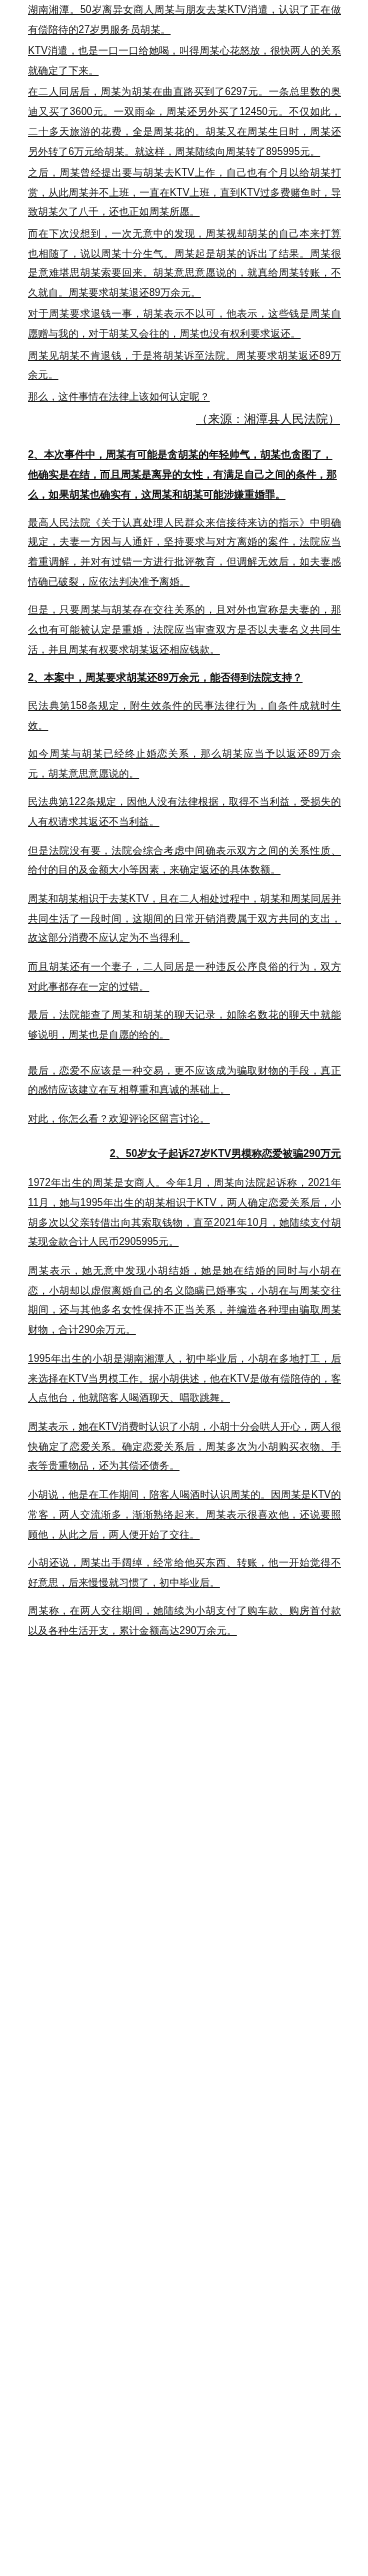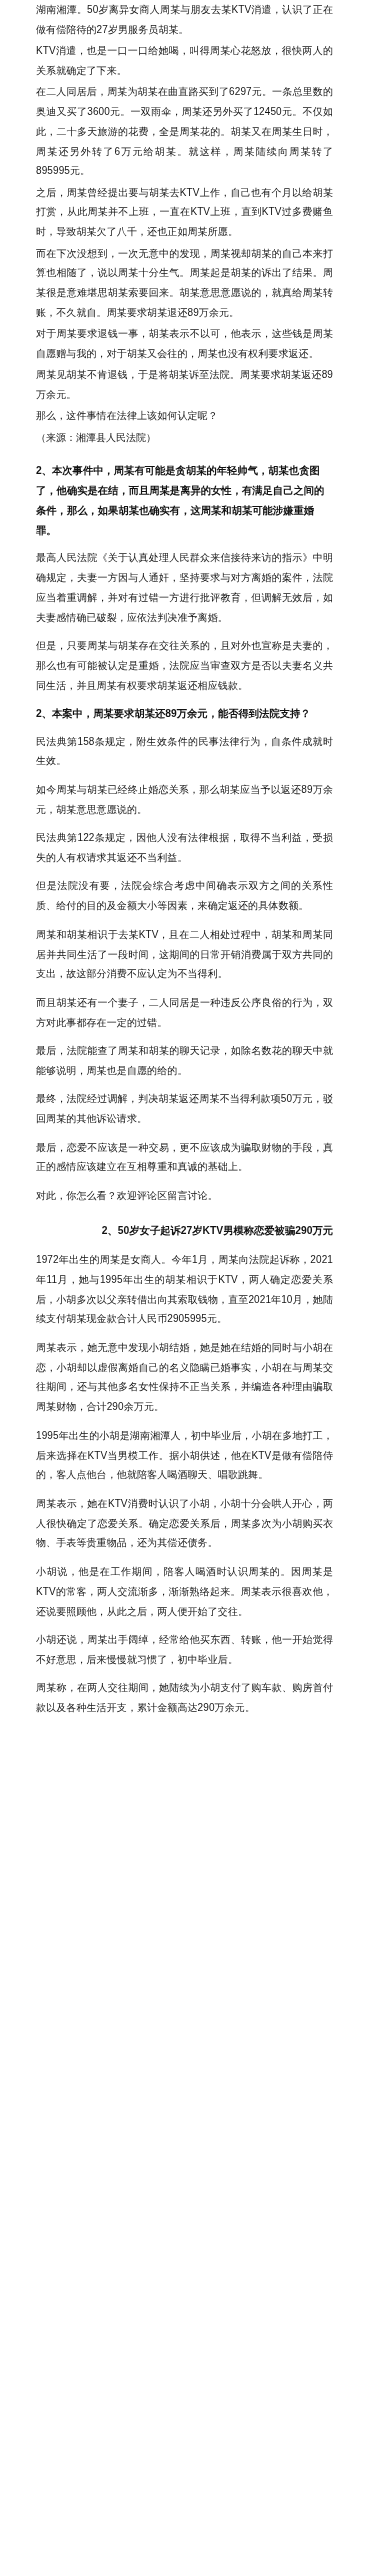--- a/index.html
+++ b/index.html
@@ -14,38 +14,39 @@
   }
   .page {
     width: 369px;
     min-height: 3690px;
     box-sizing: border-box;
     padding: 0 0 20.6px 0;
     background: #ffffff;
     position: relative;
   }
   .block {
-    padding: 0 36px;
+    padding: 0 28px;
+    text-decoration: underline;
   }
   p.para {
     font-size: 10px;
     line-height: 1.98;
     margin: 0 0 1.5px 0;
     text-align: justify;
     text-justify: inter-ideograph;
     letter-spacing: 0.1px;
     color: #141414;
     text-indent: 0;
   }
   .spacer-sm { height: 7.2px; }
   .spacer-md { height: 13.4px; }
   .source {
-    font-size: 10px;
+    font-size: 12px;
     line-height: 1.98;
-    text-align: left;
+    text-align: right;
     color: #141414;
     margin: 0;
     padding-right: 1px;
   }
   .section-title {
     font-size: 10.3px;
     line-height: 1.95;
     font-weight: bold;
     color: #111;
     margin: 0;
@@ -94,21 +95,20 @@
     <p class="para">民法典第122条规定，因他人没有法律根据，取得不当利益，受损失的人有权请求其返还不当利益。</p>
     <div class="spacer-sm"></div>
     <p class="para">但是法院没有要，法院会综合考虑中间确表示双方之间的关系性质、给付的目的及金额大小等因素，来确定返还的具体数额。</p>
     <div class="spacer-sm"></div>
     <p class="para">周某和胡某相识于去某KTV，且在二人相处过程中，胡某和周某同居并共同生活了一段时间，这期间的日常开销消费属于双方共同的支出，故这部分消费不应认定为不当得利。</p>
     <div class="spacer-sm"></div>
     <p class="para">而且胡某还有一个妻子，二人同居是一种违反公序良俗的行为，双方对此事都存在一定的过错。</p>
     <div class="spacer-sm"></div>
     <p class="para">最后，法院能查了周某和胡某的聊天记录，如除名数花的聊天中就能够说明，周某也是自愿的给的。</p>
     <div class="spacer-sm"></div>
-    <p class="para">最终，法院经过调解，判决胡某返还周某不当得利款项50万元，驳回周某的其他诉讼请求。</p>
     <div class="spacer-sm"></div>
     <p class="para">最后，恋爱不应该是一种交易，更不应该成为骗取财物的手段，真正的感情应该建立在互相尊重和真诚的基础上。</p>
     <div class="spacer-sm"></div>
     <p class="para">对此，你怎么看？欢迎评论区留言讨论。</p>
   </div>
 
   <div class="spacer-md"></div>
 
   <div class="block">
     <p class="case2-title">2、50岁女子起诉27岁KTV男模称恋爱被骗290万元</p>

